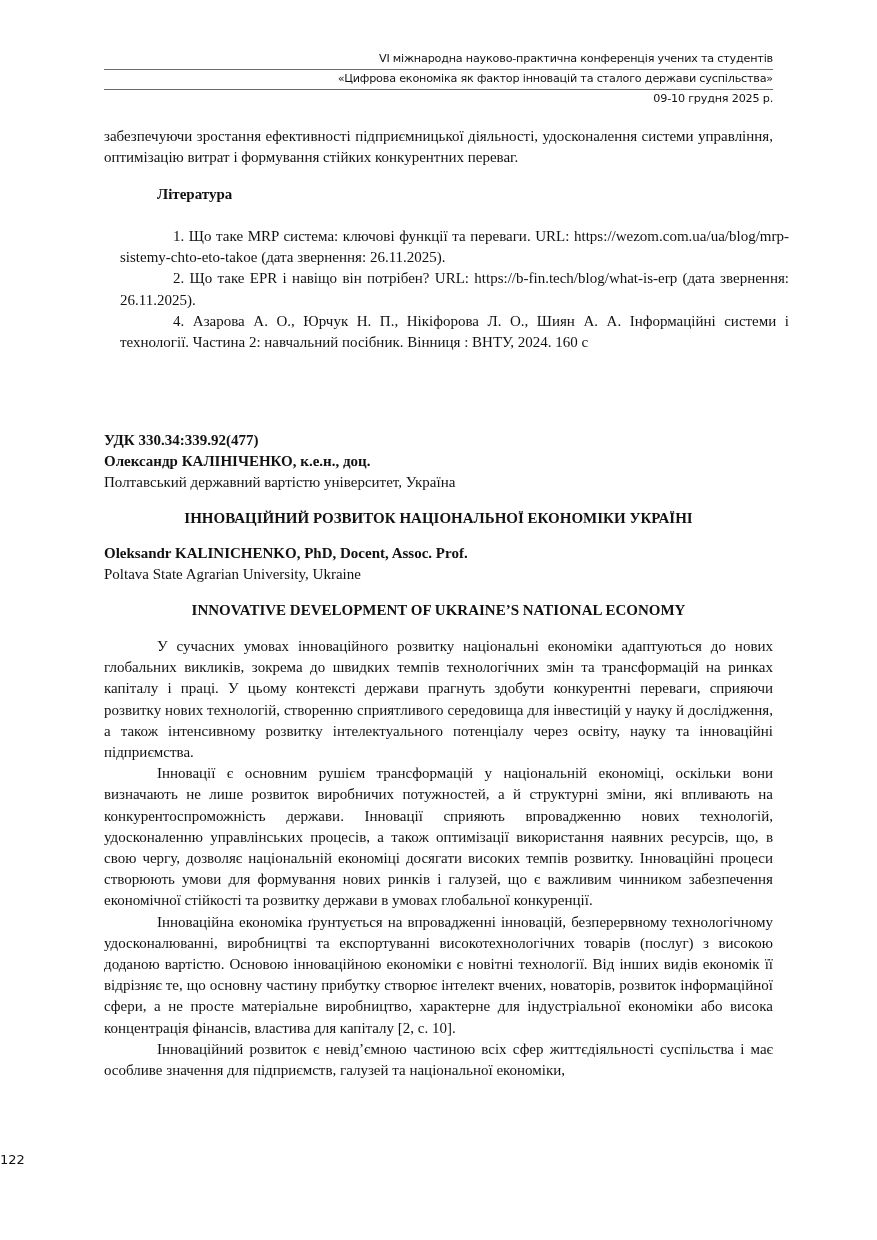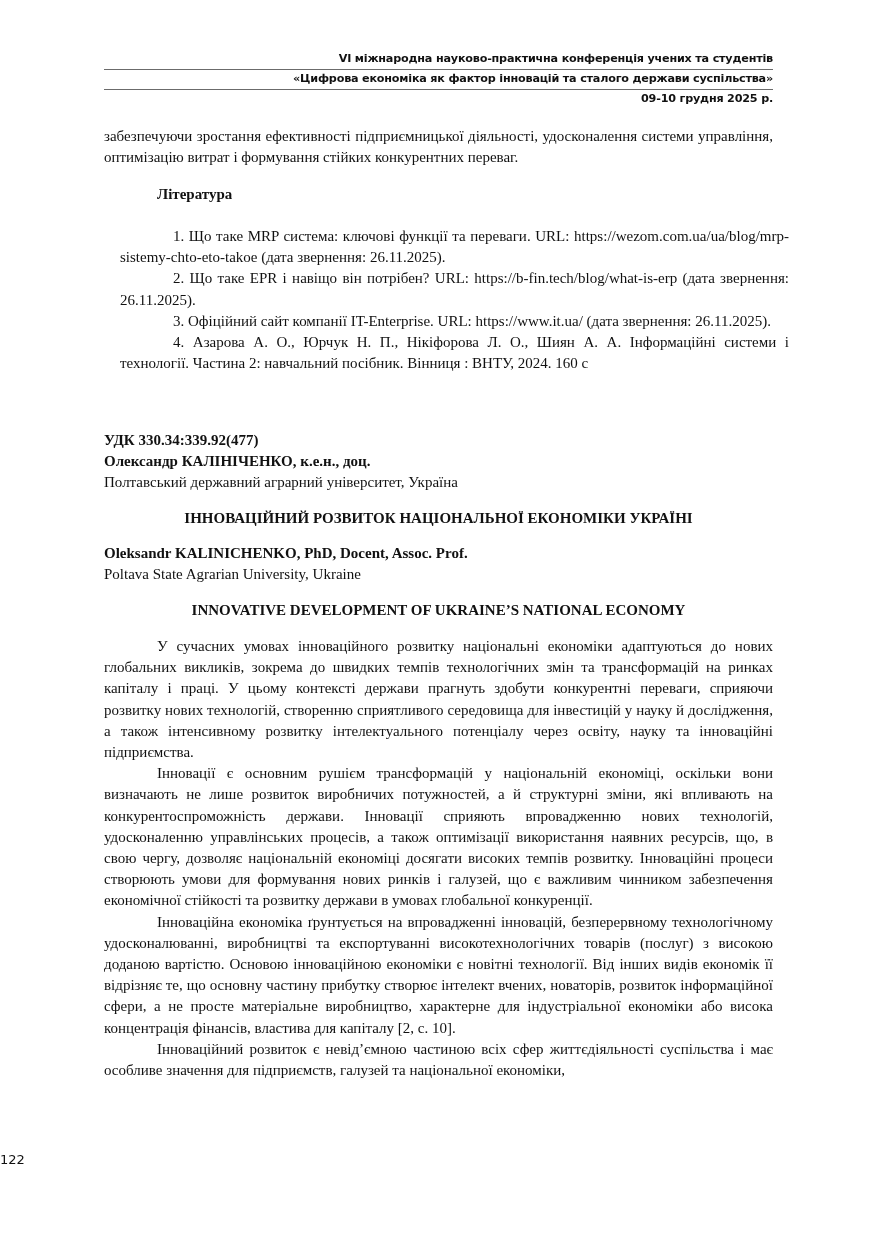--- a/index.html
+++ b/index.html
@@ -1,19 +1,19 @@
 <!DOCTYPE html>
 <html><head>
   <meta charset="utf-8">
   <style>
     html, body { margin: 0; padding: 0; background: #ffffff; }
     body { width: 877px; height: 1240px; position: relative; overflow: hidden; color: #111; }
     .page { position: absolute; left: 0; top: 0; width: 877px; height: 1240px; }
 
-    .hdr { position: absolute; left: 104px; width: 669px; font-family: "DejaVu Sans", sans-serif; font-size: 11.2px; text-align: right; color: #111; letter-spacing: -0.2px; font-weight: bold; }
+    .hdr { position: absolute; left: 104px; width: 669px; font-family: "DejaVu Sans", sans-serif; font-size: 11.2px; text-align: right; color: #111; letter-spacing: -0.2px; }
     .hdr1 { top: 52px; }
     .hdr2 { top: 72px; }
     .hdr3 { top: 92px; }
     .rule { position: absolute; left: 104px; width: 669px; height: 0; border-top: 1px solid #6b6b6b; }
     .rule1 { top: 69px; }
     .rule2 { top: 89px; }
 
     .serif { font-family: "Liberation Serif", serif; font-size: 15px; line-height: 21.2px; color: #111; }
     .blk { position: absolute; left: 104px; width: 669px; }
     .just { text-align: justify; }
@@ -49,27 +49,26 @@
   <div class="rule rule2"></div>
   <div class="hdr hdr3">09-10 грудня 2025 р.</div>
 
   <div class="blk serif just intro">забезпечуючи зростання ефективності підприємницької діяльності, удосконалення системи управління, оптимізацію витрат і формування стійких конкурентних переваг.</div>
 
   <div class="blk serif lit-title">Література</div>
 
   <div class="blk serif refs">
     <p class="ind">1. Що таке MRP система: ключові функції та переваги. URL: https://wezom.com.ua/ua/blog/mrp-sistemy-chto-eto-takoe (дата звернення: 26.11.2025).</p>
     <p class="ind">2. Що таке EPR і навіщо він потрібен? URL: https://b-fin.tech/blog/what-is-erp (дата звернення: 26.11.2025).</p>
-    <p class="ind">3. Офіційний сайт компанії IT-Enterprise. URL: https://www.it.ua/ (дата звернення: 26.11.2025).</p>
     <p class="ind">4. Азарова А. О., Юрчук Н. П., Нікіфорова Л. О., Шиян А. А. Інформаційні системи і технології. Частина 2: навчальний посібник. Вінниця : ВНТУ, 2024. 160 с</p>
   </div>
 
   <div class="blk serif udk">УДК 330.34:339.92(477)</div>
   <div class="blk serif author-ua">Олександр КАЛІНІЧЕНКО, к.е.н., доц.</div>
-  <div class="blk serif aff-ua">Полтавський державний аграрний університет, Україна</div>
+  <div class="blk serif aff-ua">Полтавський державний вартістю університет, Україна</div>
   <div class="blk serif title-ua">ІННОВАЦІЙНИЙ РОЗВИТОК  НАЦІОНАЛЬНОЇ ЕКОНОМІКИ УКРАЇНІ</div>
   <div class="blk serif author-en">Oleksandr KALINICHENKO, PhD, Docent, Assoc. Prof.</div>
   <div class="blk serif title-en">INNOVATIVE DEVELOPMENT OF  UKRAINE’S NATIONAL ECONOMY</div>
   <div class="blk serif aff-en">Poltava State Agrarian University, Ukraine</div>
 
   <div class="blk serif body">
     <p>У сучасних умовах інноваційного розвитку національні економіки адаптуються до нових глобальних викликів, зокрема до швидких темпів технологічних змін та трансформацій на ринках капіталу і праці. У цьому контексті держави прагнуть здобути конкурентні переваги, сприяючи розвитку нових технологій, створенню сприятливого середовища для інвестицій у науку й дослідження, а також інтенсивному розвитку інтелектуального потенціалу через освіту, науку та інноваційні підприємства.</p>
     <p>Інновації є основним рушієм трансформацій у національній економіці, оскільки вони визначають не лише розвиток виробничих потужностей, а й структурні зміни, які впливають на конкурентоспроможність держави. Інновації сприяють впровадженню нових технологій, удосконаленню управлінських процесів, а також оптимізації використання наявних ресурсів, що, в свою чергу, дозволяє національній економіці досягати високих темпів розвитку. Інноваційні процеси створюють умови для формування нових ринків і галузей, що є важливим чинником забезпечення економічної стійкості та розвитку держави в умовах глобальної конкуренції.</p>
     <p>Інноваційна економіка ґрунтується на впровадженні інновацій, безперервному технологічному удосконалюванні, виробництві та експортуванні високотехнологічних товарів (послуг) з високою доданою вартістю. Основою інноваційною економіки є новітні технології. Від інших видів економік її відрізняє те, що основну частину прибутку створює інтелект вчених, новаторів, розвиток інформаційної сфери, а не просте матеріальне виробництво, характерне для індустріальної економіки або висока концентрація фінансів, властива для капіталу [2, с. 10].</p>
     <p>Інноваційний розвиток є невід’ємною частиною всіх сфер життєдіяльності суспільства і має особливе значення для підприємств, галузей та національної економіки,</p>

